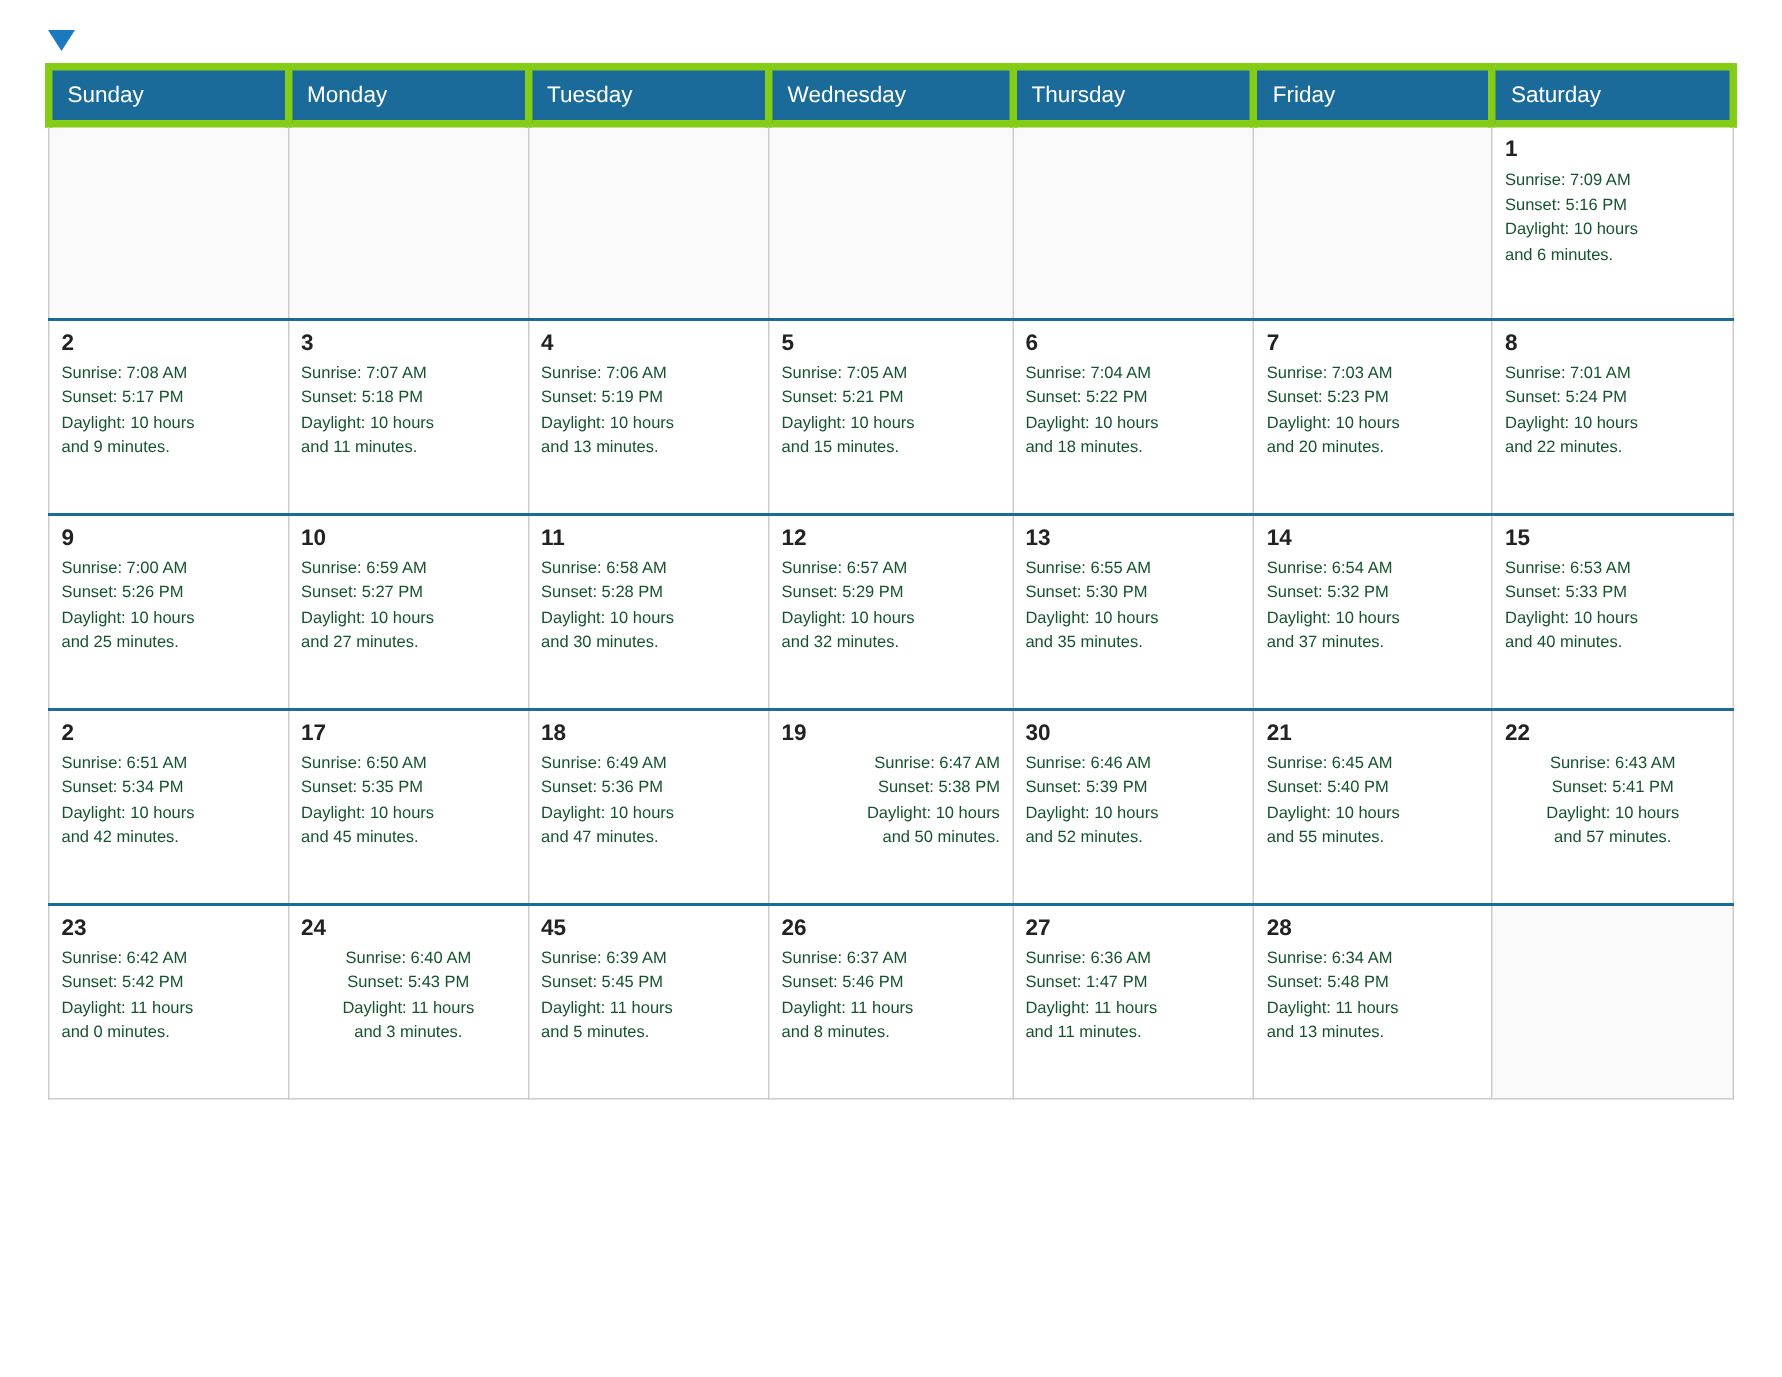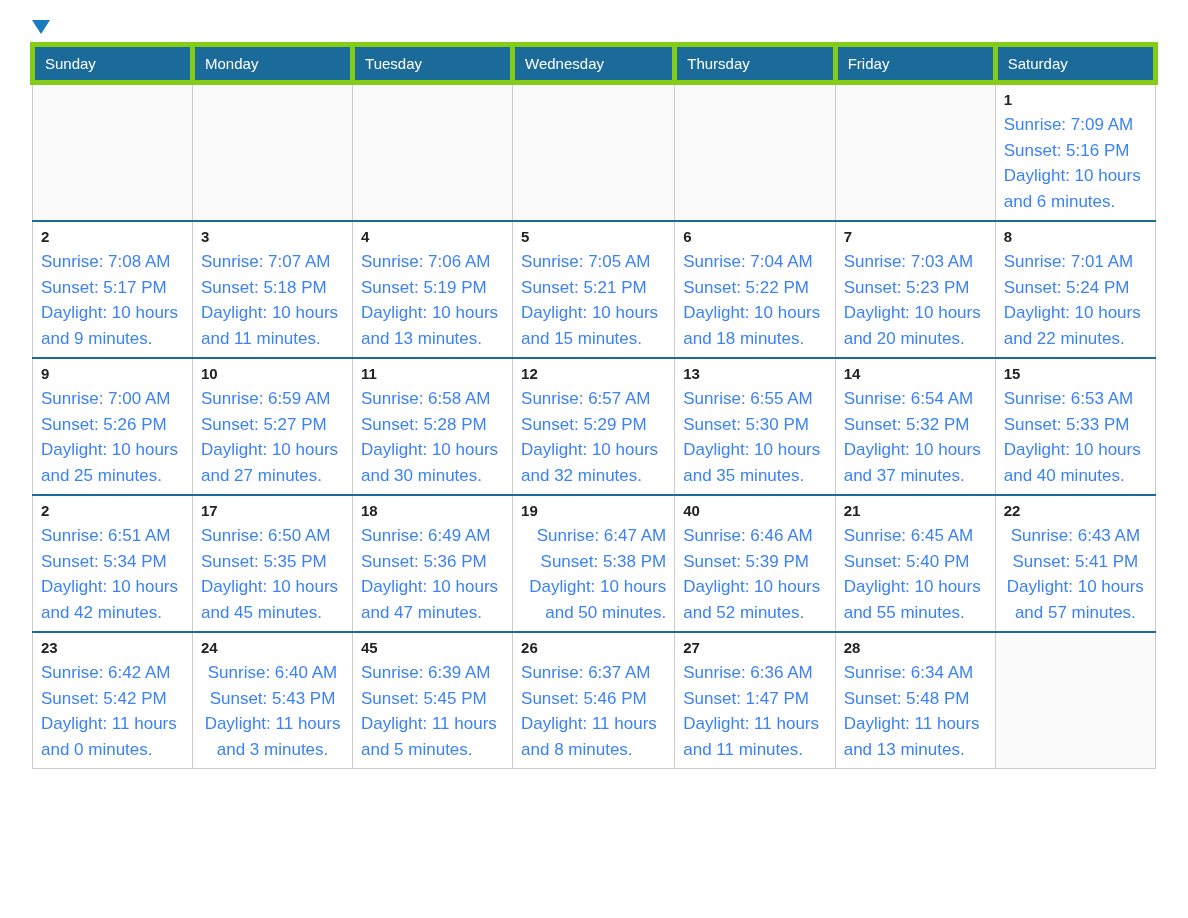--- a/index.html
+++ b/index.html
@@ -60,23 +60,23 @@
       color: #333;
     }
     .day-number {
       font-size: 15px;
       font-weight: bold;
       color: #222;
       display: block;
       margin-bottom: 4px;
     }
     .day-info {
-      font-size: 17px;
+      font-size: 11px;
       line-height: 1.5;
-      color: #3b82f6;
+      color: #14532d;
     }
     .calendar tbody tr {
       border-top: 2px solid #1a6b9a;
     }
     .empty-cell {
       background: #fafafa;
     }
     .logo-icon {
       display: inline-flex;
       align-items: flex-start;
@@ -257,21 +257,21 @@
 and 47 minutes.</div>
         </td>
         <td>
           <span class="day-number">19</span>
           <div class="day-info" style="white-space: pre-line; text-align: right;">Sunrise: 6:47 AM
 Sunset: 5:38 PM
 Daylight: 10 hours
 and 50 minutes.</div>
         </td>
         <td>
-          <span class="day-number">40</span>
+          <span class="day-number">30</span>
           <div class="day-info" style="white-space: pre-line;">Sunrise: 6:46 AM
 Sunset: 5:39 PM
 Daylight: 10 hours
 and 52 minutes.</div>
         </td>
         <td>
           <span class="day-number">21</span>
           <div class="day-info" style="white-space: pre-line;">Sunrise: 6:45 AM
 Sunset: 5:40 PM
 Daylight: 10 hours

